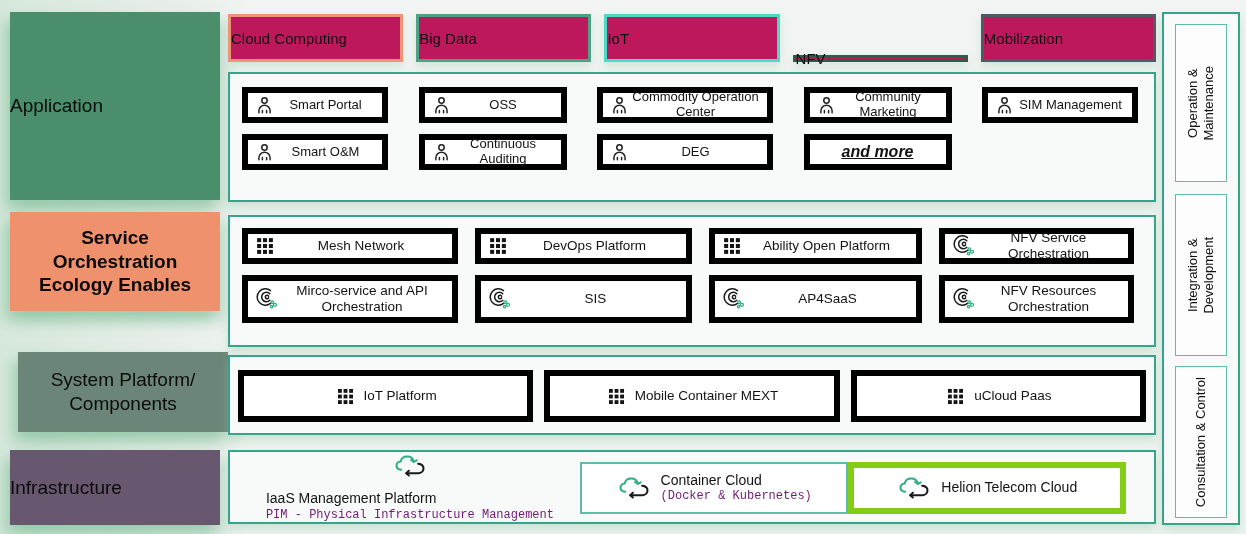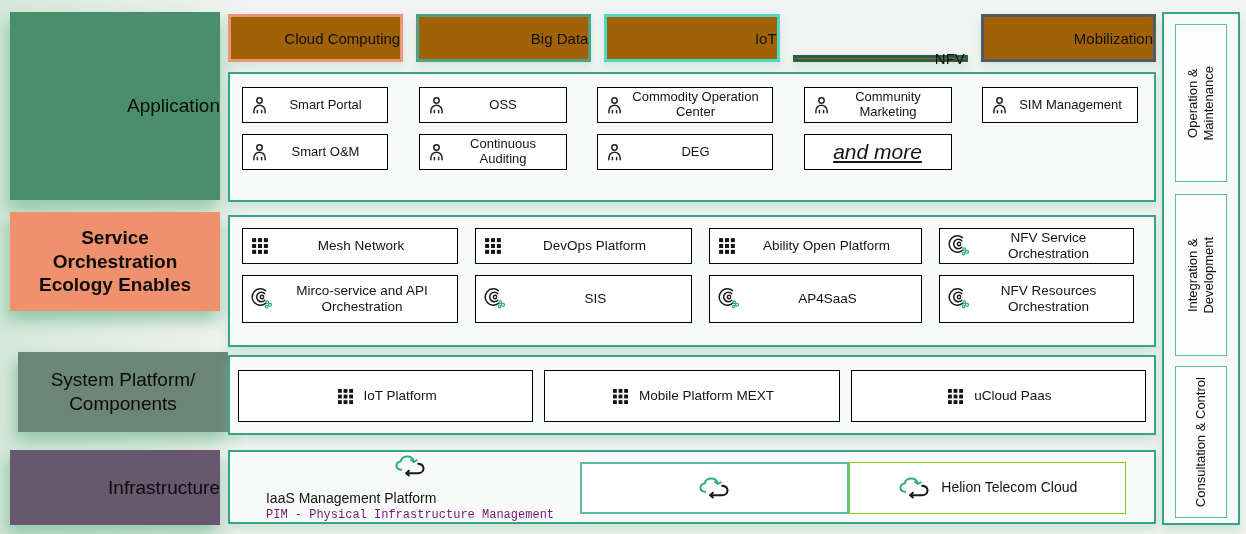--- a/index.html
+++ b/index.html
@@ -11,57 +11,56 @@
     position:relative;
     overflow:hidden;
   }
   .left-glow{
     position:absolute;left:0;top:0;width:252px;height:100%;
     background:linear-gradient(90deg,#d6e8db 0%,#e9efeb 70%,#f1f4f2 100%);
   }
   
   .layer{
     position:absolute;left:10px;width:210px;
-    display:flex;align-items:center;justify-content:flex-end;text-align:center;
+    display:flex;align-items:center;justify-content:flex-start;text-align:center;
     font-size:19px;line-height:1.25;color:#0b0b0b;
     box-shadow:-6px 9px 13px rgba(123,189,150,.55),6px 9px 13px rgba(123,189,150,.35);
   }
   .layer-app{top:12px;height:188px;background:#4a8e6b;}
   .layer-svc{top:212px;height:99px;background:#f0916d;padding:0 20px;box-sizing:border-box;font-weight:bold;}
   .layer-sys{top:352px;height:80px;background:#6c8579;margin-left:8px;}
   .layer-infra{top:450px;height:75px;background:#68586f;}
 
   
   .tags{position:absolute;left:228px;top:14px;width:928px;height:48px;display:flex;gap:13px;}
   .tag{
-    flex:1;background:#a16207;border:3px solid #999;
-    display:flex;align-items:center;justify-content:flex-end;
+    flex:1;background:#be185d;border:3px solid #999;
+    display:flex;align-items:center;justify-content:flex-start;
     font-size:15px;color:#101010;
     box-shadow:0 5px 8px rgba(150,203,170,.35);
-    padding-left:30px;
   }
   .tag-0{border-color:#ec9476;}
   .tag-1{border-color:#4fa184;}
   .tag-2{border-color:#4cd9c6;}
   .tag-3{border-color:#2b5f4b;margin-top:41px;}
   .tag-4{border-color:#4e5a68;}
 
   
   .rowbox{
     position:absolute;left:228px;width:928px;box-sizing:border-box;
     background:#f8faf9;border:2px solid #35a48b;
     box-shadow:0 6px 9px rgba(150,203,170,.4);
   }
   .row-app{top:72px;height:130px;}
   .row-svc{top:215px;height:132px;}
   .row-sys{top:355px;height:80px;}
   .row-infra{top:450px;height:74px;}
 
   .item{
-    background:#ffffff;border:1px solid #000000;box-sizing:border-box;
+    background:#ffffff;border:6px solid #000000;box-sizing:border-box;
     display:flex;align-items:center;padding:0 6px;
     font-size:13px;color:#141414;
   }
   .item .lbl{flex:1;text-align:center;line-height:1.15;}
   .ic{flex:0 0 auto;display:block;}
 
   .grid-app{
     position:absolute;left:12px;right:16px;top:13px;
     display:grid;grid-template-columns:146px 148px 176px 148px 156px;
     grid-template-rows:36px 36px;row-gap:11px;justify-content:space-between;
@@ -83,25 +82,25 @@
   .infra-flex{
     position:absolute;left:10px;right:28px;top:10px;height:52px;
     display:flex;justify-content:space-between;align-items:stretch;
   }
   .infra-cell{
     display:flex;align-items:center;justify-content:center;gap:10px;
     box-sizing:border-box;font-size:14px;
   }
   .infra-0{width:352px;flex-direction:column;}
   .infra-1{width:278px;background:#fff;border:2px solid #5fbca6;}
-  .infra-2{width:287px;background:#fff;border:1px solid #84cc16;}
+  .infra-2{width:287px;background:#fff;border:6px solid #84cc16;}
   .tcol{display:flex;flex-direction:column;line-height:1.25;}
   .tcol .sub{font-size:12px;color:#701a75;font-family:Liberation Mono, monospace;}
 
-  .and-more{font-style:italic;font-weight:400;text-decoration:underline;font-size:21px;}
+  .and-more{font-style:italic;font-weight:700;text-decoration:underline;font-size:16px;}
 
   
   .rightcol{
     position:absolute;left:1162px;top:12px;width:78px;height:513px;box-sizing:border-box;
     background:#f8faf9;border:2px solid #35a48b;
     box-shadow:0 6px 9px rgba(150,203,170,.4);
   }
   .vbox{
     position:absolute;left:11px;width:52px;box-sizing:border-box;
     background:#fdfdfd;border:1px solid #5fbca6;
@@ -307,21 +306,21 @@
     <div class="item">
       <svg class="ic" width="21" height="21">
           <use href="#i-grid"></use>
         </svg>
       <span class="lbl">IoT Platform</span>
     </div>
     <div class="item">
       <svg class="ic" width="21" height="21">
           <use href="#i-grid"></use>
         </svg>
-      <span class="lbl">Mobile Platform MEXT</span>
+      <span class="lbl">Mobile Container MEXT</span>
     </div>
     <div class="item">
       <svg class="ic" width="21" height="21">
           <use href="#i-grid"></use>
         </svg>
       <span class="lbl">uCloud Paas</span>
     </div>
   </div>
 </div>
 
@@ -333,20 +332,24 @@
         </svg>
       <div class="tcol">
         <div class="main">IaaS Management Platform</div>
         <div class="sub">PIM - Physical Infrastructure Management</div>
       </div>
     </div>
     <div class="infra-cell infra-1">
       <svg class="ic" width="34" height="27">
           <use href="#i-cloudsync"></use>
         </svg>
+      <div class="tcol">
+        <div class="main">Container Cloud</div>
+        <div class="sub">(Docker &amp; Kubernetes)</div>
+      </div>
     </div>
     <div class="infra-cell infra-2">
       <svg class="ic" width="34" height="27">
           <use href="#i-cloudsync"></use>
         </svg>
       <div class="tcol">
         <div class="main">Helion Telecom Cloud</div>
       </div>
     </div>
   </div>

